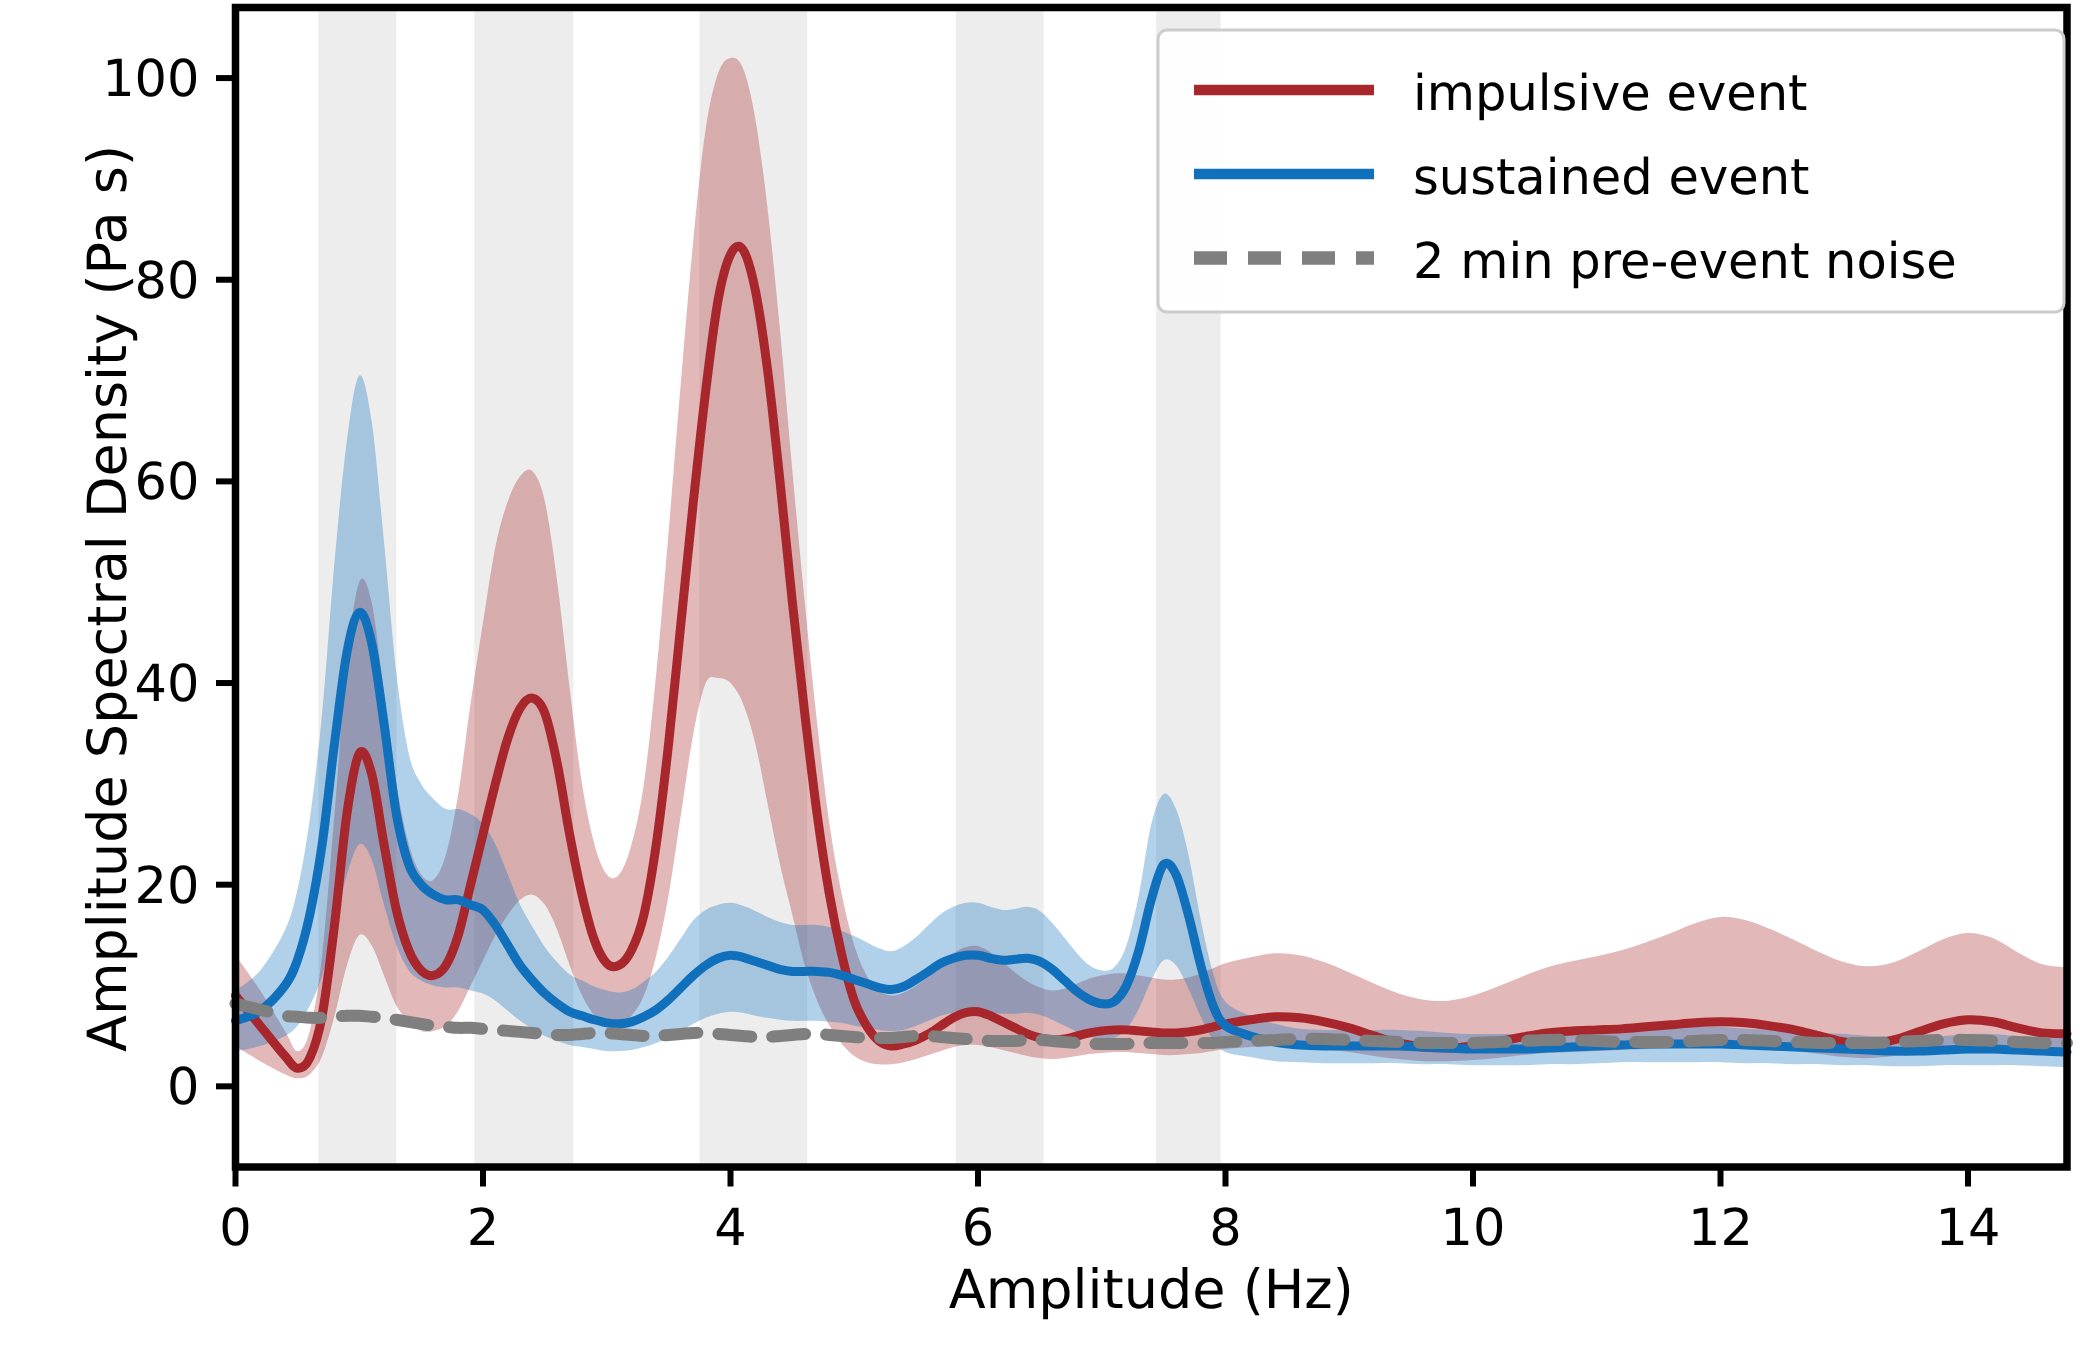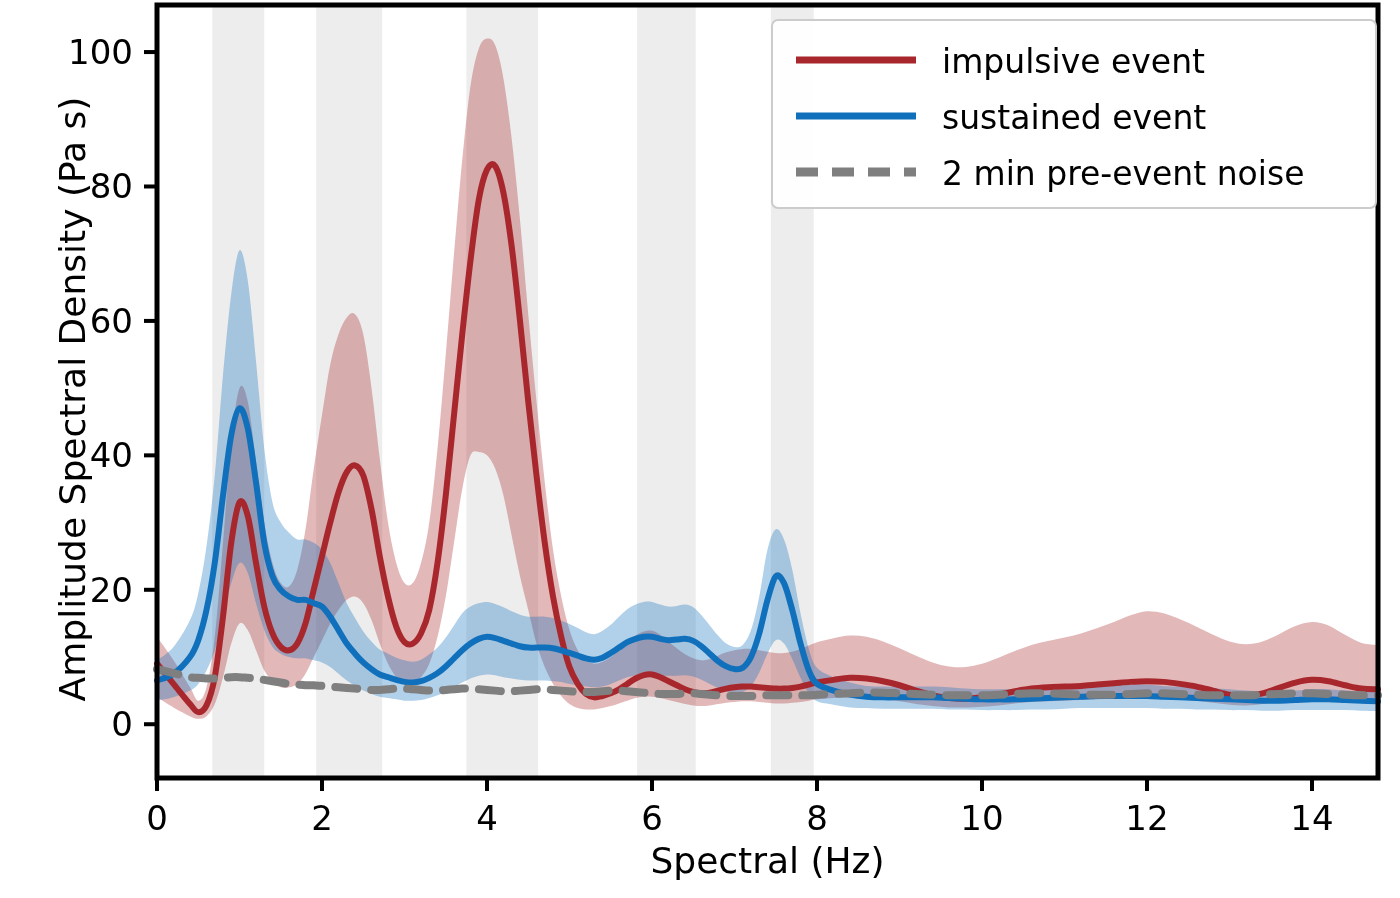--- a/index.html
+++ b/index.html
@@ -79,21 +79,21 @@
         <line x1="1312" y1="778" x2="1312" y2="791" stroke="#000" stroke-width="4"></line>
         <text x="1312" y="830" text-anchor="middle" class="tick-text">14</text>
       </g>
   </svg>
 
   <div class="ylabel-wrap">
     <span class="axis-title">Amplitude Spectral Density (Pa s)</span>
   </div>
 
   <div class="xlabel-wrap">
-    <span class="axis-title">Spectral (Hz)</span>
+    <span class="axis-title">Amplitude (Hz)</span>
   </div>
 
   <svg id="legend-svg" style="position:absolute;left:770px;top:18px;" width="608" height="192">
     <rect x="2" y="2" width="604" height="188" rx="6" ry="6" fill="#ffffff" fill-opacity="0.92" stroke="#cccccc" stroke-width="2"></rect>
     <g id="legend-items">
         <line x1="26" y1="42" x2="146" y2="42" stroke="#a8272c" stroke-width="7" stroke-linecap="butt"></line>
         <text x="172" y="55" class="legend-text">impulsive event</text>
         <line x1="26" y1="98" x2="146" y2="98" stroke="#1170bc" stroke-width="7" stroke-linecap="butt"></line>
         <text x="172" y="111" class="legend-text">sustained event</text>
         <line x1="26" y1="154" x2="146" y2="154" stroke="#7f7f7f" stroke-width="9" stroke-linecap="butt" stroke-dasharray="22 14"></line>

